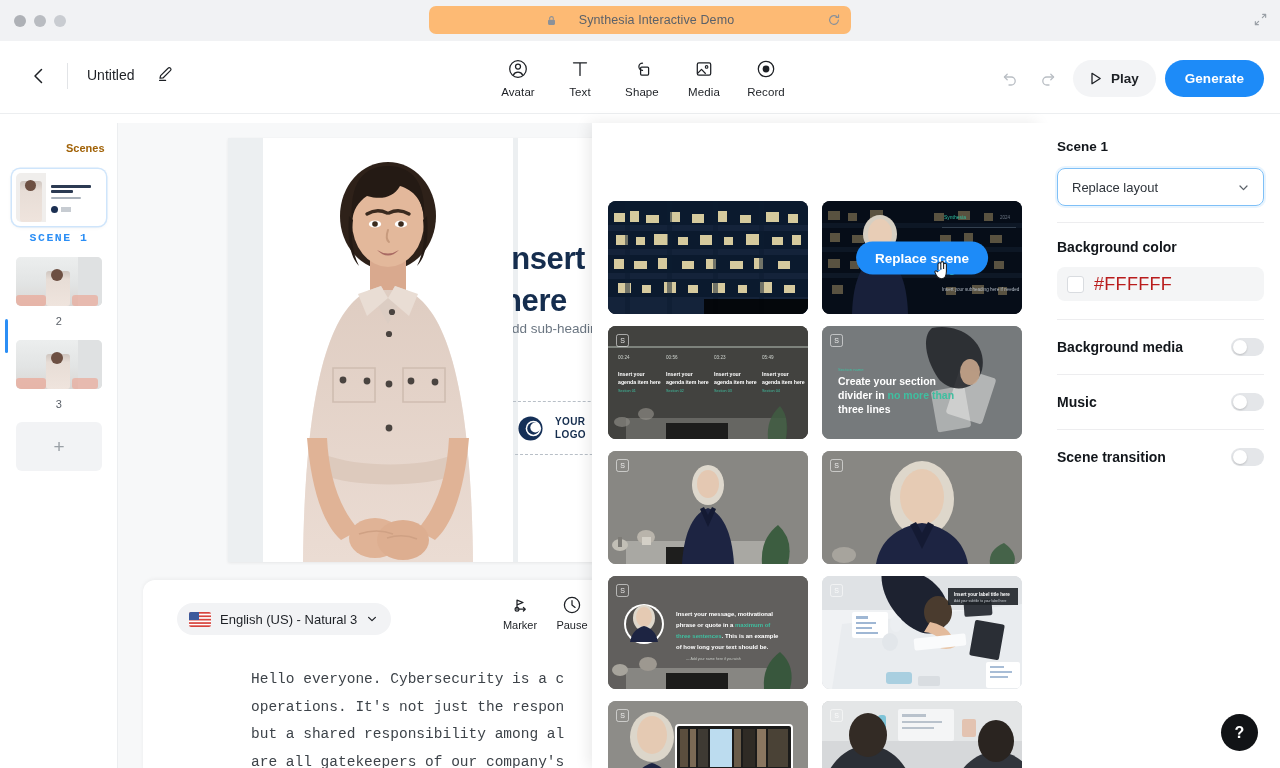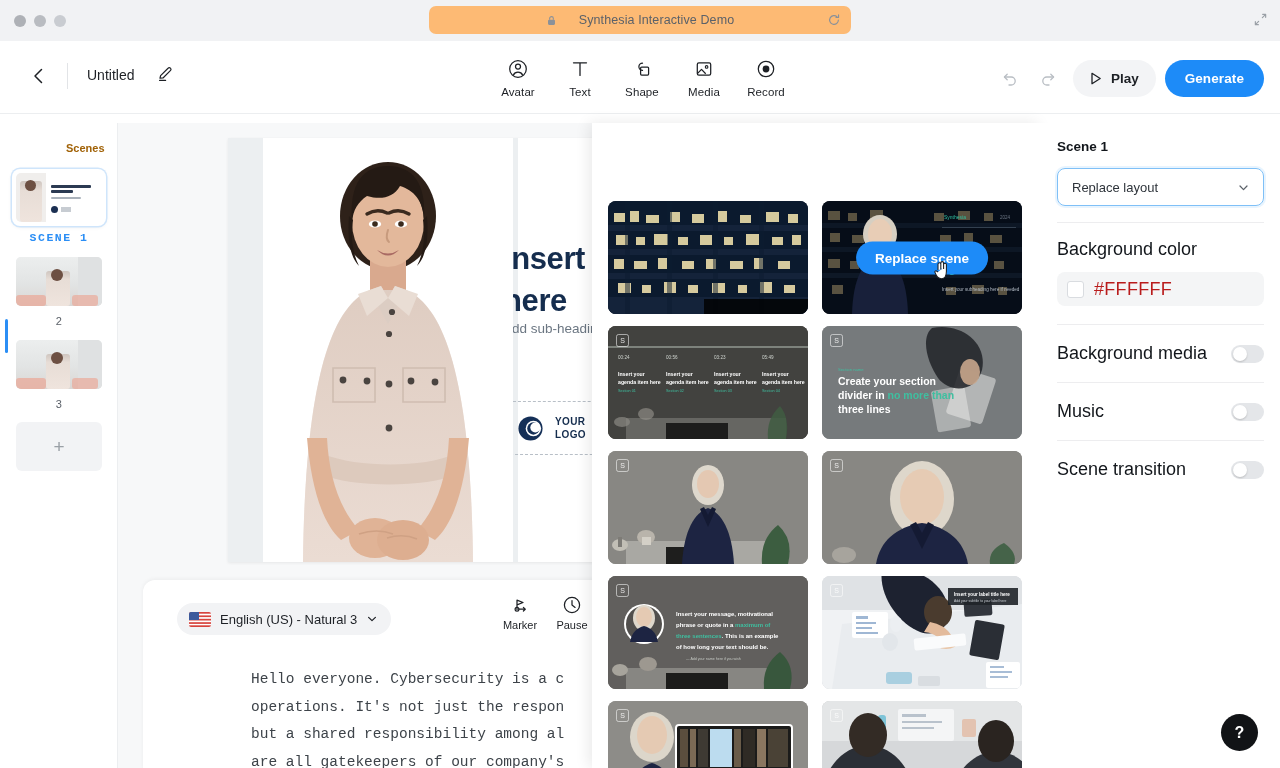--- a/index.html
+++ b/index.html
@@ -180,21 +180,21 @@
     background:#fff; padding: 0 16px;
   }
   .rp-title { font-size:13.5px; font-weight:700; color:#12161b; margin-top:16px;}
   .select-box {
     margin-top:14px; height:38px; border:1.5px solid #7fc0f7; border-radius:8px;
     display:flex; align-items:center; justify-content:space-between; padding: 0 13px 0 14px;
     box-shadow: 0 0 0 2px rgba(127,192,247,.18); cursor:pointer;
   }
   .select-box .v { font-size:13px; color:#2e343b;}
   .rp-divider { height:1px; background:#ededef; margin: 16px 0 0 0; }
-  .rp-label { font-size:18px; font-weight:400; color:#12161b; }
+  .rp-label { font-size:14px; font-weight:700; color:#12161b; }
   .rp-row { display:flex; align-items:center; justify-content:space-between; }
   .color-field {
     margin-top:12px; height:34px; background:#f4f5f6; border-radius:8px;
     display:flex; align-items:center; gap:10px; padding-left:10px; cursor:pointer;
   }
   .swatch { width:17px; height:17px; background:#fff; border:1px solid #d9dce0; border-radius:3px;}
   .color-val { font-size:18px; color:#b91c1c; font-family:"Liberation Sans", sans-serif; letter-spacing:.3px;}
   .toggle { width:33px; height:18px; border-radius:10px; background:#e4e6e9; position:relative; cursor:pointer; flex:0 0 33px;}
   .toggle .knob { position:absolute; left:2px; top:2px; width:14px; height:14px; border-radius:50%; background:#fff; box-shadow:0 1px 2px rgba(0,0,0,.18);}
 

